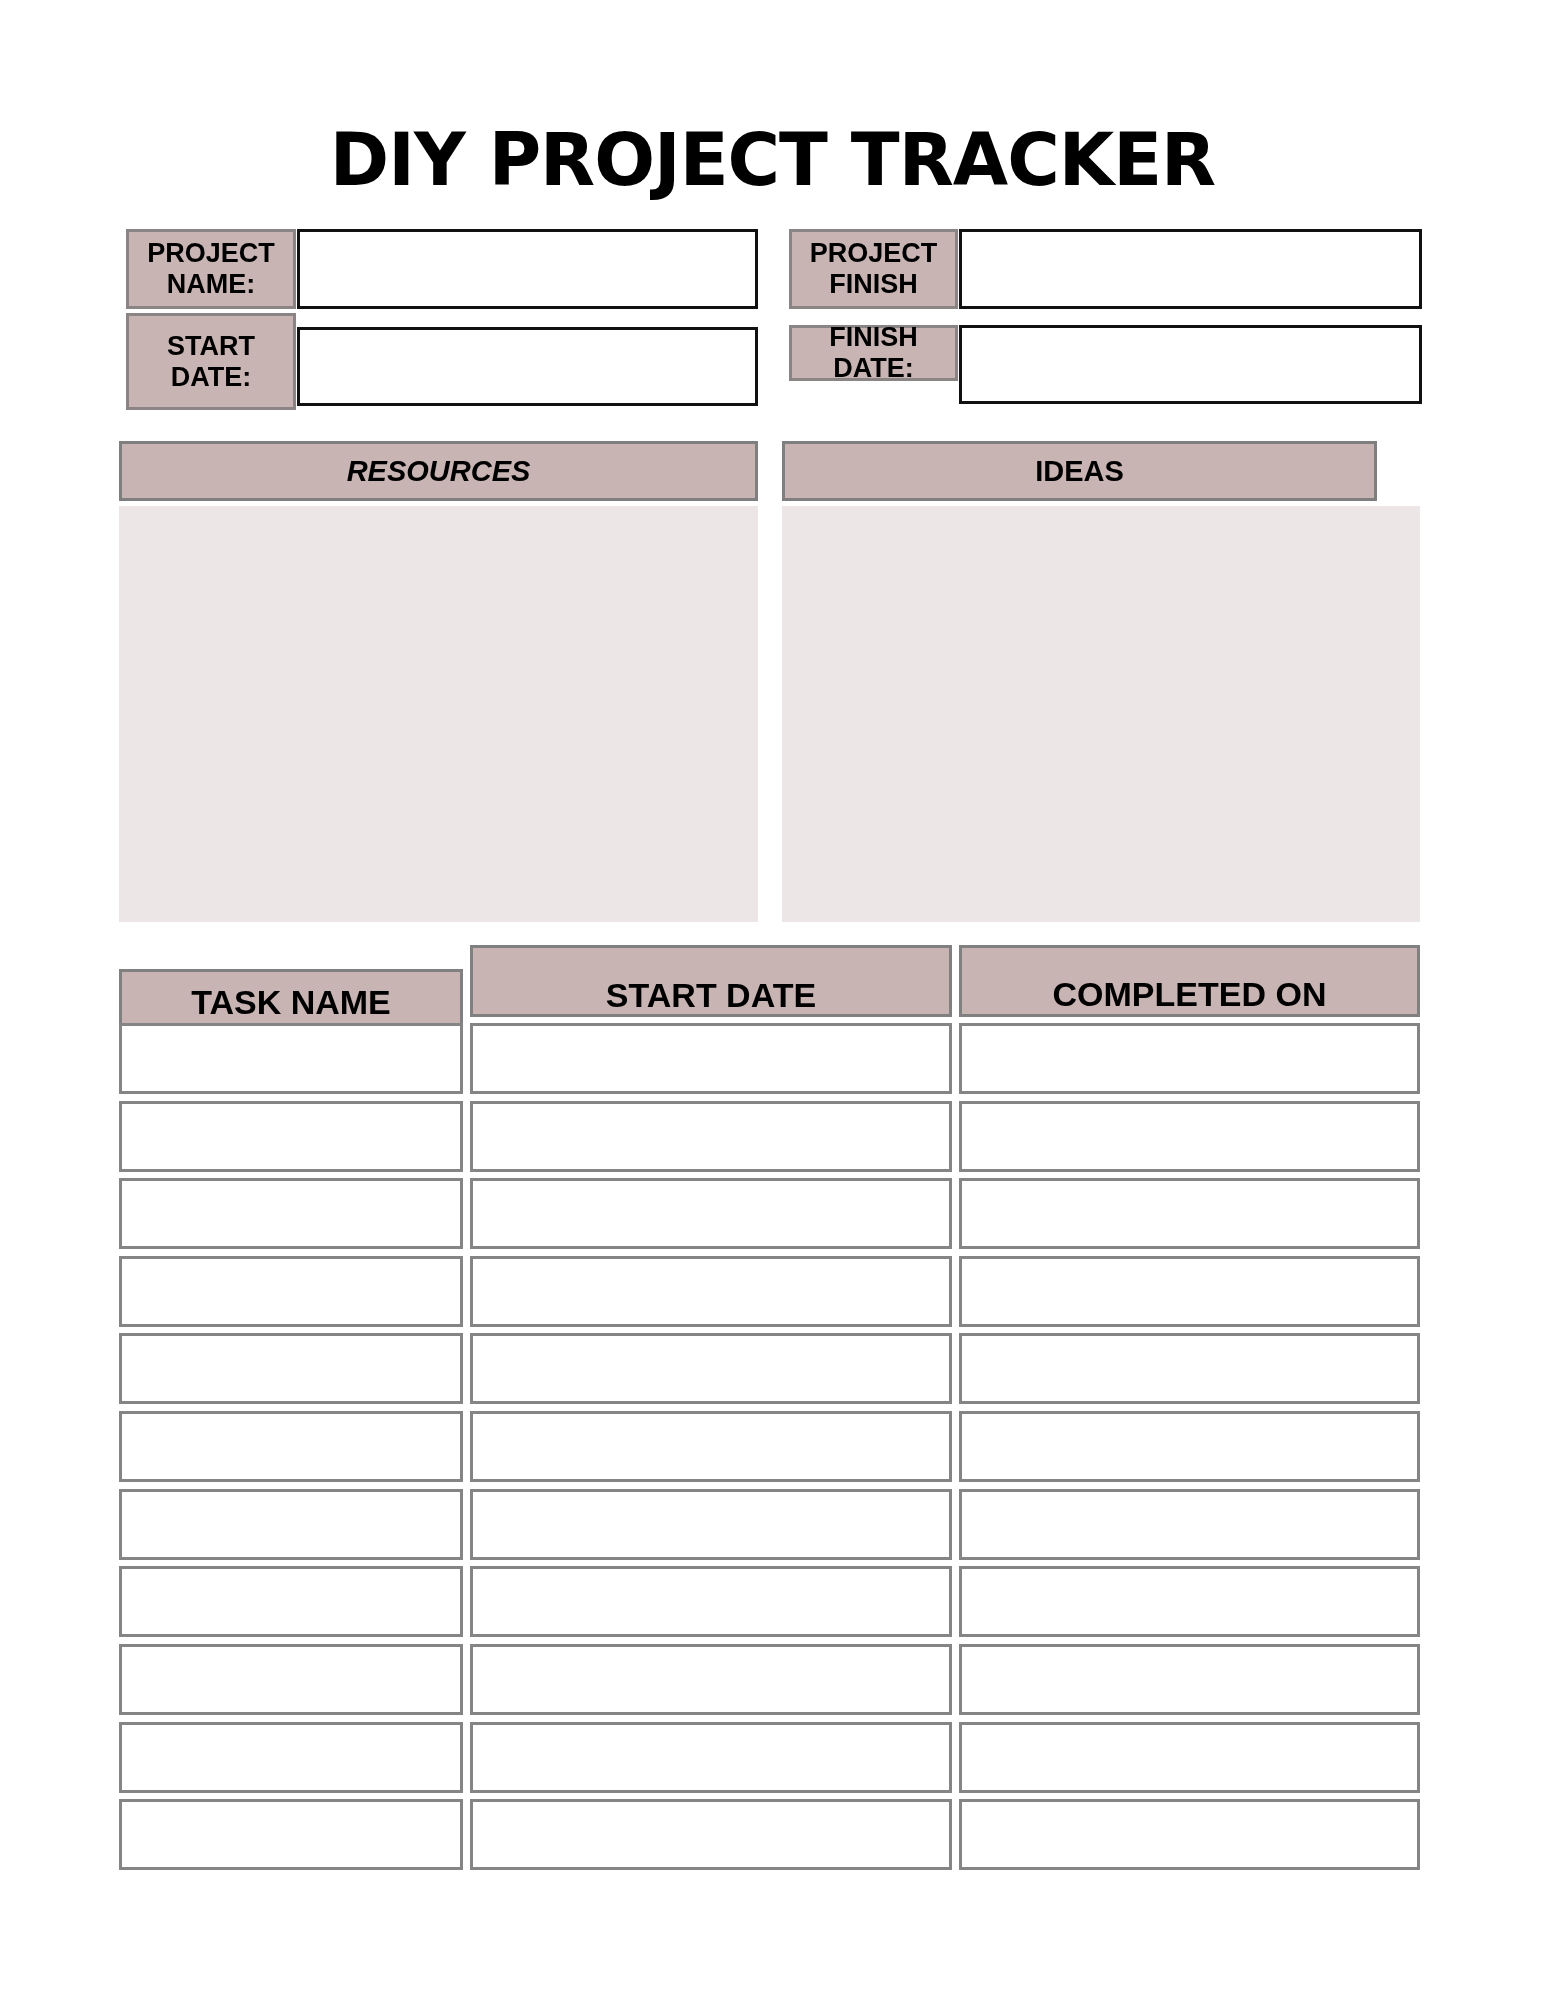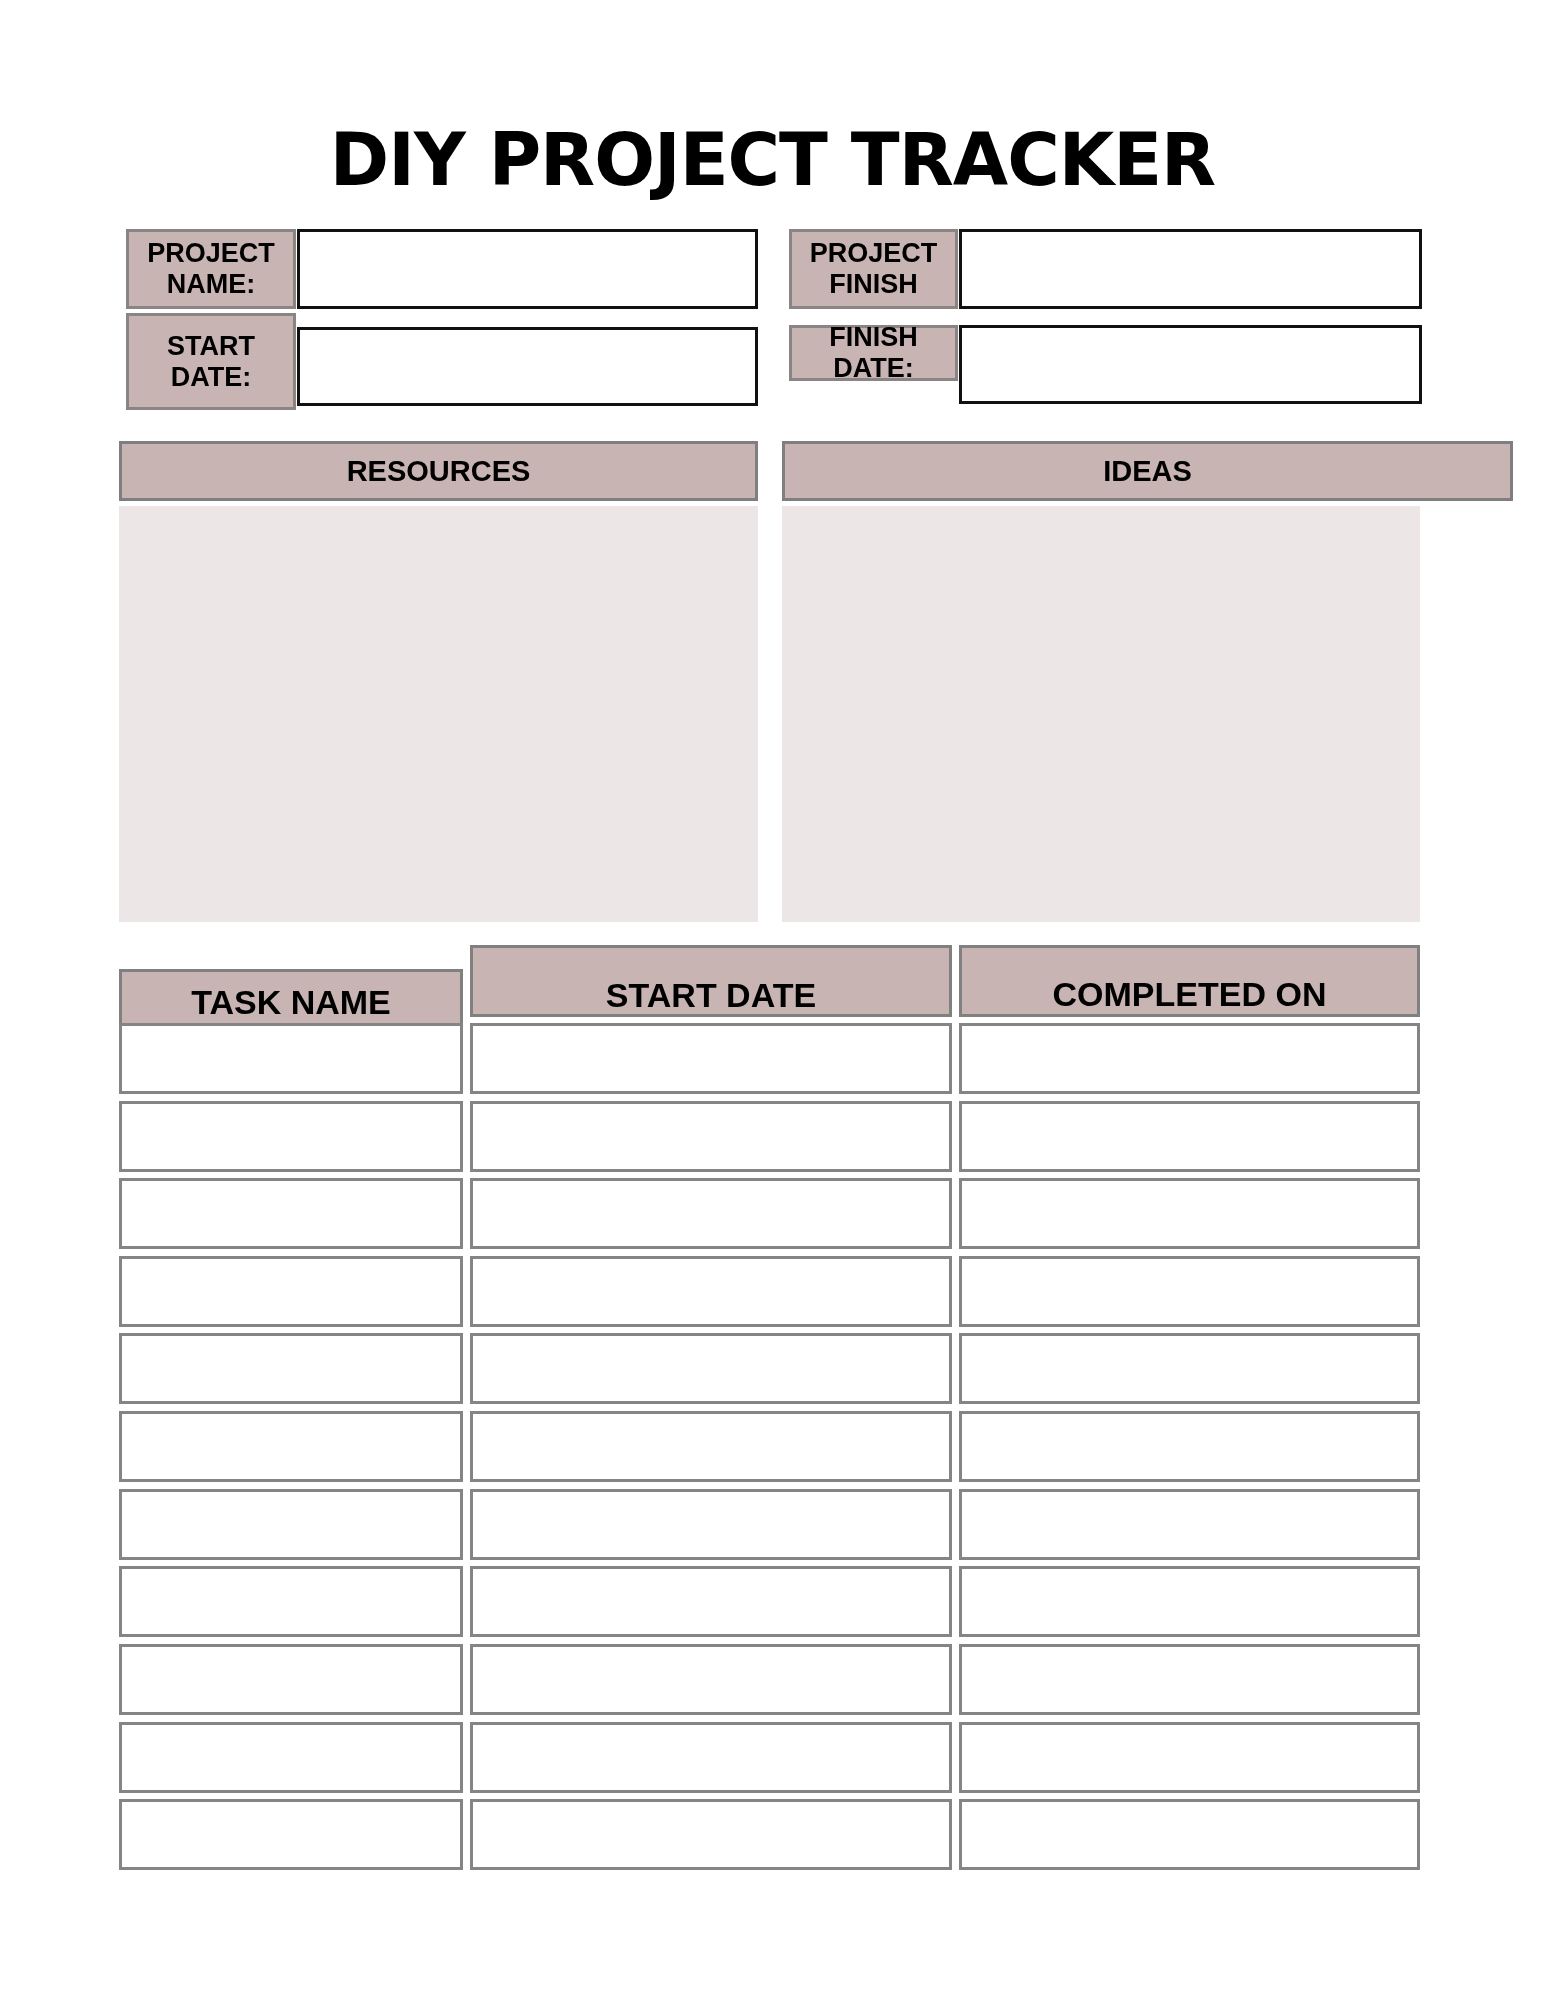--- a/index.html
+++ b/index.html
@@ -43,26 +43,26 @@
 <div class="abs input" style="left:959px; top:229px; width:463px; height:80px;"></div>
 
 <div class="abs label" style="left:782px; top:325px; width:169px; height:56px;">
   <div>
     <div>FINISH</div>
     <div>DATE:</div>
   </div>
 </div>
 <div class="abs input" style="left:959px; top:325px; width:463px; height:79px;"></div>
 
-<div class="abs section-head" style="left:119px; top:441px; width:639px; height:60px;">
+<div class="abs section-head" style="left:119px; top:441px; width:639px; height:60px;font-style:italic;">
   <span>RESOURCES</span>
 </div>
 <div class="abs section-box" style="left:119px; top:506px; width:639px; height:416px;"></div>
 
-<div class="abs section-head" style="left:782px; top:441px; width:731px; height:60px;">
+<div class="abs section-head" style="left:782px; top:441px; width:595px; height:60px;">
   <span>IDEAS</span>
 </div>
 <div class="abs section-box" style="left:782px; top:506px; width:638px; height:416px;"></div>
 
 <div class="abs th" style="left:119px; top:945px; width:344px; height:72px; align-items:flex-start; padding-top:11px;margin-top:24px;">
   <span>TASK NAME</span>
 </div>
 <div class="abs th" style="left:470px; top:945px; width:482px; height:72px; align-items:flex-start; padding-top:28px;">
   <span>START DATE</span>
 </div>

